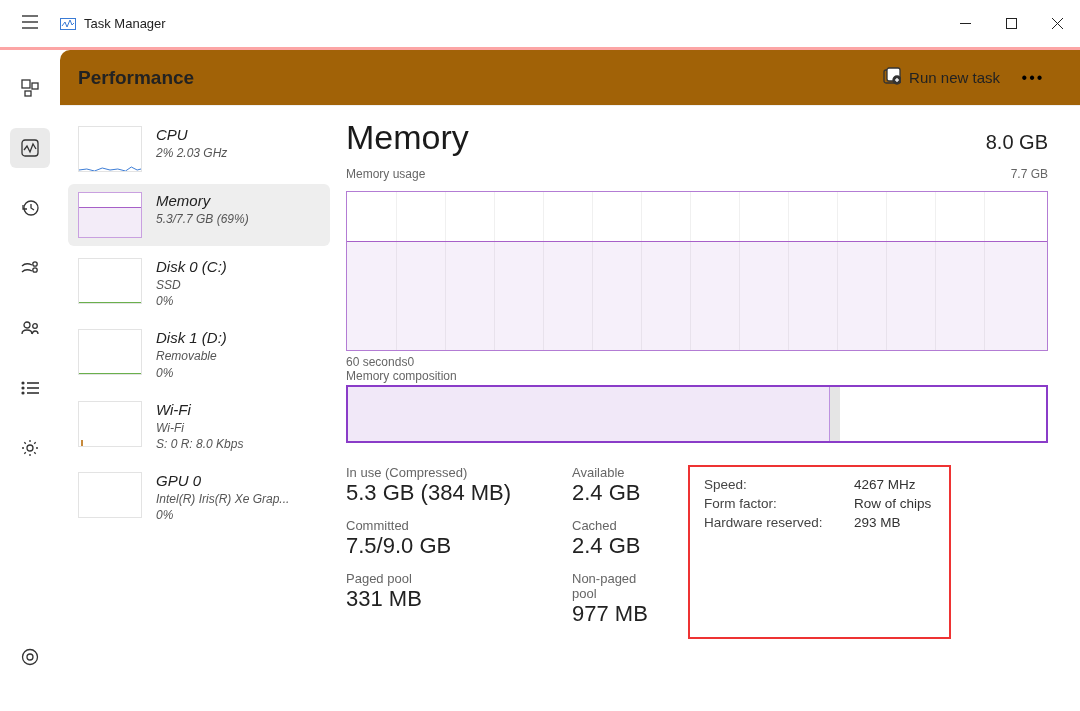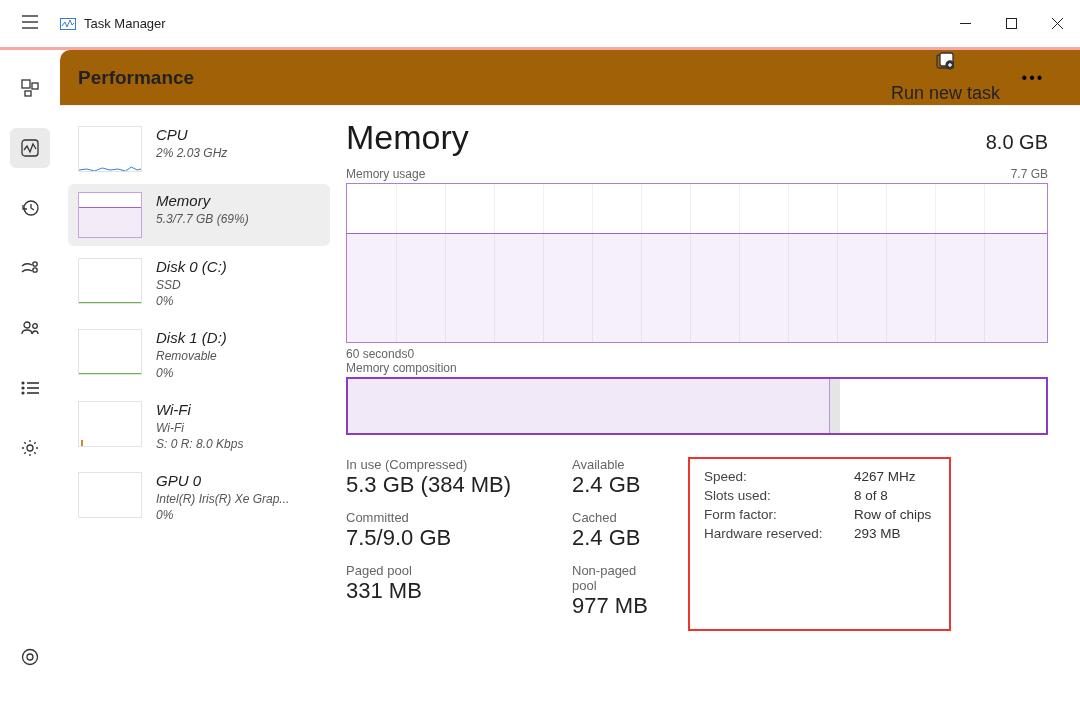--- a/index.html
+++ b/index.html
@@ -13,40 +13,40 @@
   .win-btn { width:46px; height:50px; display:flex; align-items:center; justify-content:center; font-size:12px; color:#222; cursor:pointer;}
   .layout { display:flex; height:661px;}
   .rail { width:60px; border-right:0px solid #eee; display:flex; flex-direction:column; align-items:center; padding-top:18px; gap:20px;}
   .rail-item { width:40px; height:40px; display:flex; align-items:center; justify-content:center; border-radius:6px; cursor:pointer; color:#333;}
   .rail-item.selected { background:#eaeaea;}
   .rail-spacer { flex:1;}
   .content-area { flex:1; display:flex; flex-direction:column;}
   .page-header { display:flex; align-items:center; padding:0 24px 0 18px; height:56px; border-bottom:1px solid #f0f0f0; background:#a16207; border-top-left-radius:10px;}
   .page-title { font-size:19px; font-weight:600; color:#222;}
   .page-header-spacer { flex:1;}
-  .run-task { display:flex; align-items:center; gap:8px; font-size:18px; color:#222; padding:6px 10px; border-radius:6px; cursor:pointer;flex-direction:column;}
+  .run-task { display:flex; align-items:center; gap:8px; font-size:15px; color:#222; padding:6px 10px; border-radius:6px; cursor:pointer;}
   .more-btn { width:46px; height:40px; display:flex; align-items:center; justify-content:center; cursor:pointer; font-size:16px; letter-spacing:2px;}
   .perf-body { flex:1; display:flex; overflow:hidden; padding-top:12px;}
   .perf-sidebar { width:270px; padding-left:8px;}
   .perf-card { display:flex; gap:14px; padding:8px 10px; border-radius:6px; cursor:pointer; margin-bottom:4px; align-items:flex-start;font-style:italic;}
   .perf-card.selected { background:#eeeeee;}
   .mini-chart { width:64px; height:46px; border:1px solid #e3e3e3; background:#fff; position:relative; overflow:hidden; flex-shrink:0;}
   .mini-chart.mem-mini { border:1px solid #c9a0e0;}
   .mini-chart.mem-mini .fill { position:absolute; left:0; right:0; bottom:0; height:69%; background:rgba(160,100,200,0.12); border-top:1px solid #a760c8;}
   .mini-chart.cpu-mini .line { position:absolute; left:0; right:0; bottom:2px; height:4px;}
   .mini-chart.cpu-mini .line svg { width:100%; height:8px; display:block;}
   .mini-chart .disk-line { position:absolute; left:0; right:0; bottom:0; border-bottom:1px solid #6ab04c;}
   .mini-chart .wifi-dot { position:absolute; left:2px; bottom:0; width:2px; height:6px; background:#c78a3c;}
   .perf-card-text .title { font-size:15px; color:#222; margin-bottom:2px;}
   .perf-card-text .sub { font-size:12px; color:#555; line-height:1.35;}
   .perf-main { flex:1; padding:0 32px 0 16px; overflow:auto;}
   .main-header { display:flex; align-items:baseline; justify-content:space-between;}
   .main-header h1 { font-size:34px; font-weight:400; margin:0 0 10px 0; color:#1a1a1a;}
   .main-header .cap { font-size:20px; color:#222;}
-  .chart-label-row { display:flex; justify-content:space-between; font-size:12px; color:#666; margin-bottom:2px;gap:20px;}
+  .chart-label-row { display:flex; justify-content:space-between; font-size:12px; color:#666; margin-bottom:10px;gap:20px;}
   .usage-chart { border:1px solid #b37cd4; height:160px; position:relative; background:#fff;}
   .usage-chart .grid-v { position:absolute; top:0; bottom:0; border-left:1px solid #f0f0f0;}
   .usage-chart .fill { position:absolute; left:0; right:0; bottom:0; height:69%; background:rgba(170,110,210,0.10); border-top:1px solid #a760c8;}
   .axis-row { display:flex; justify-content:flex-start; font-size:12px; color:#666; margin-top:4px;}
   .comp-label { font-size:12px; color:#666; margin-bottom:2px;}
   .comp-chart { border:2px solid #8a3cc8; height:58px; display:flex; position:relative;}
   .comp-chart .used { background:rgba(170,110,210,0.16); flex:0 0 69%; border-right:1px solid rgba(138,60,200,0.5);}
   .comp-chart .mid { width:10px; background:rgba(0,0,0,0.10);}
   .comp-chart .free { flex:1; background:#fff;}
   .stats-region { display:flex; margin-top:22px; gap:26px;}
@@ -295,24 +295,20 @@
             <div class="val">977 MB</div>
           </div>
           <div class="hw-box">
             <table>
               <tbody>
                   <tr>
                     <td class="k">Speed:</td>
                     <td>4267 MHz</td>
                   </tr>
               <tr>
-                    <td class="k">Slots used:</td>
-                    <td>8 of 8</td>
-                  </tr>
-              <tr>
                     <td class="k">Form factor:</td>
                     <td>Row of chips</td>
                   </tr>
               <tr>
                     <td class="k">Hardware reserved:</td>
                     <td>293 MB</td>
                   </tr>
             </tbody>
               </table>
           </div>

